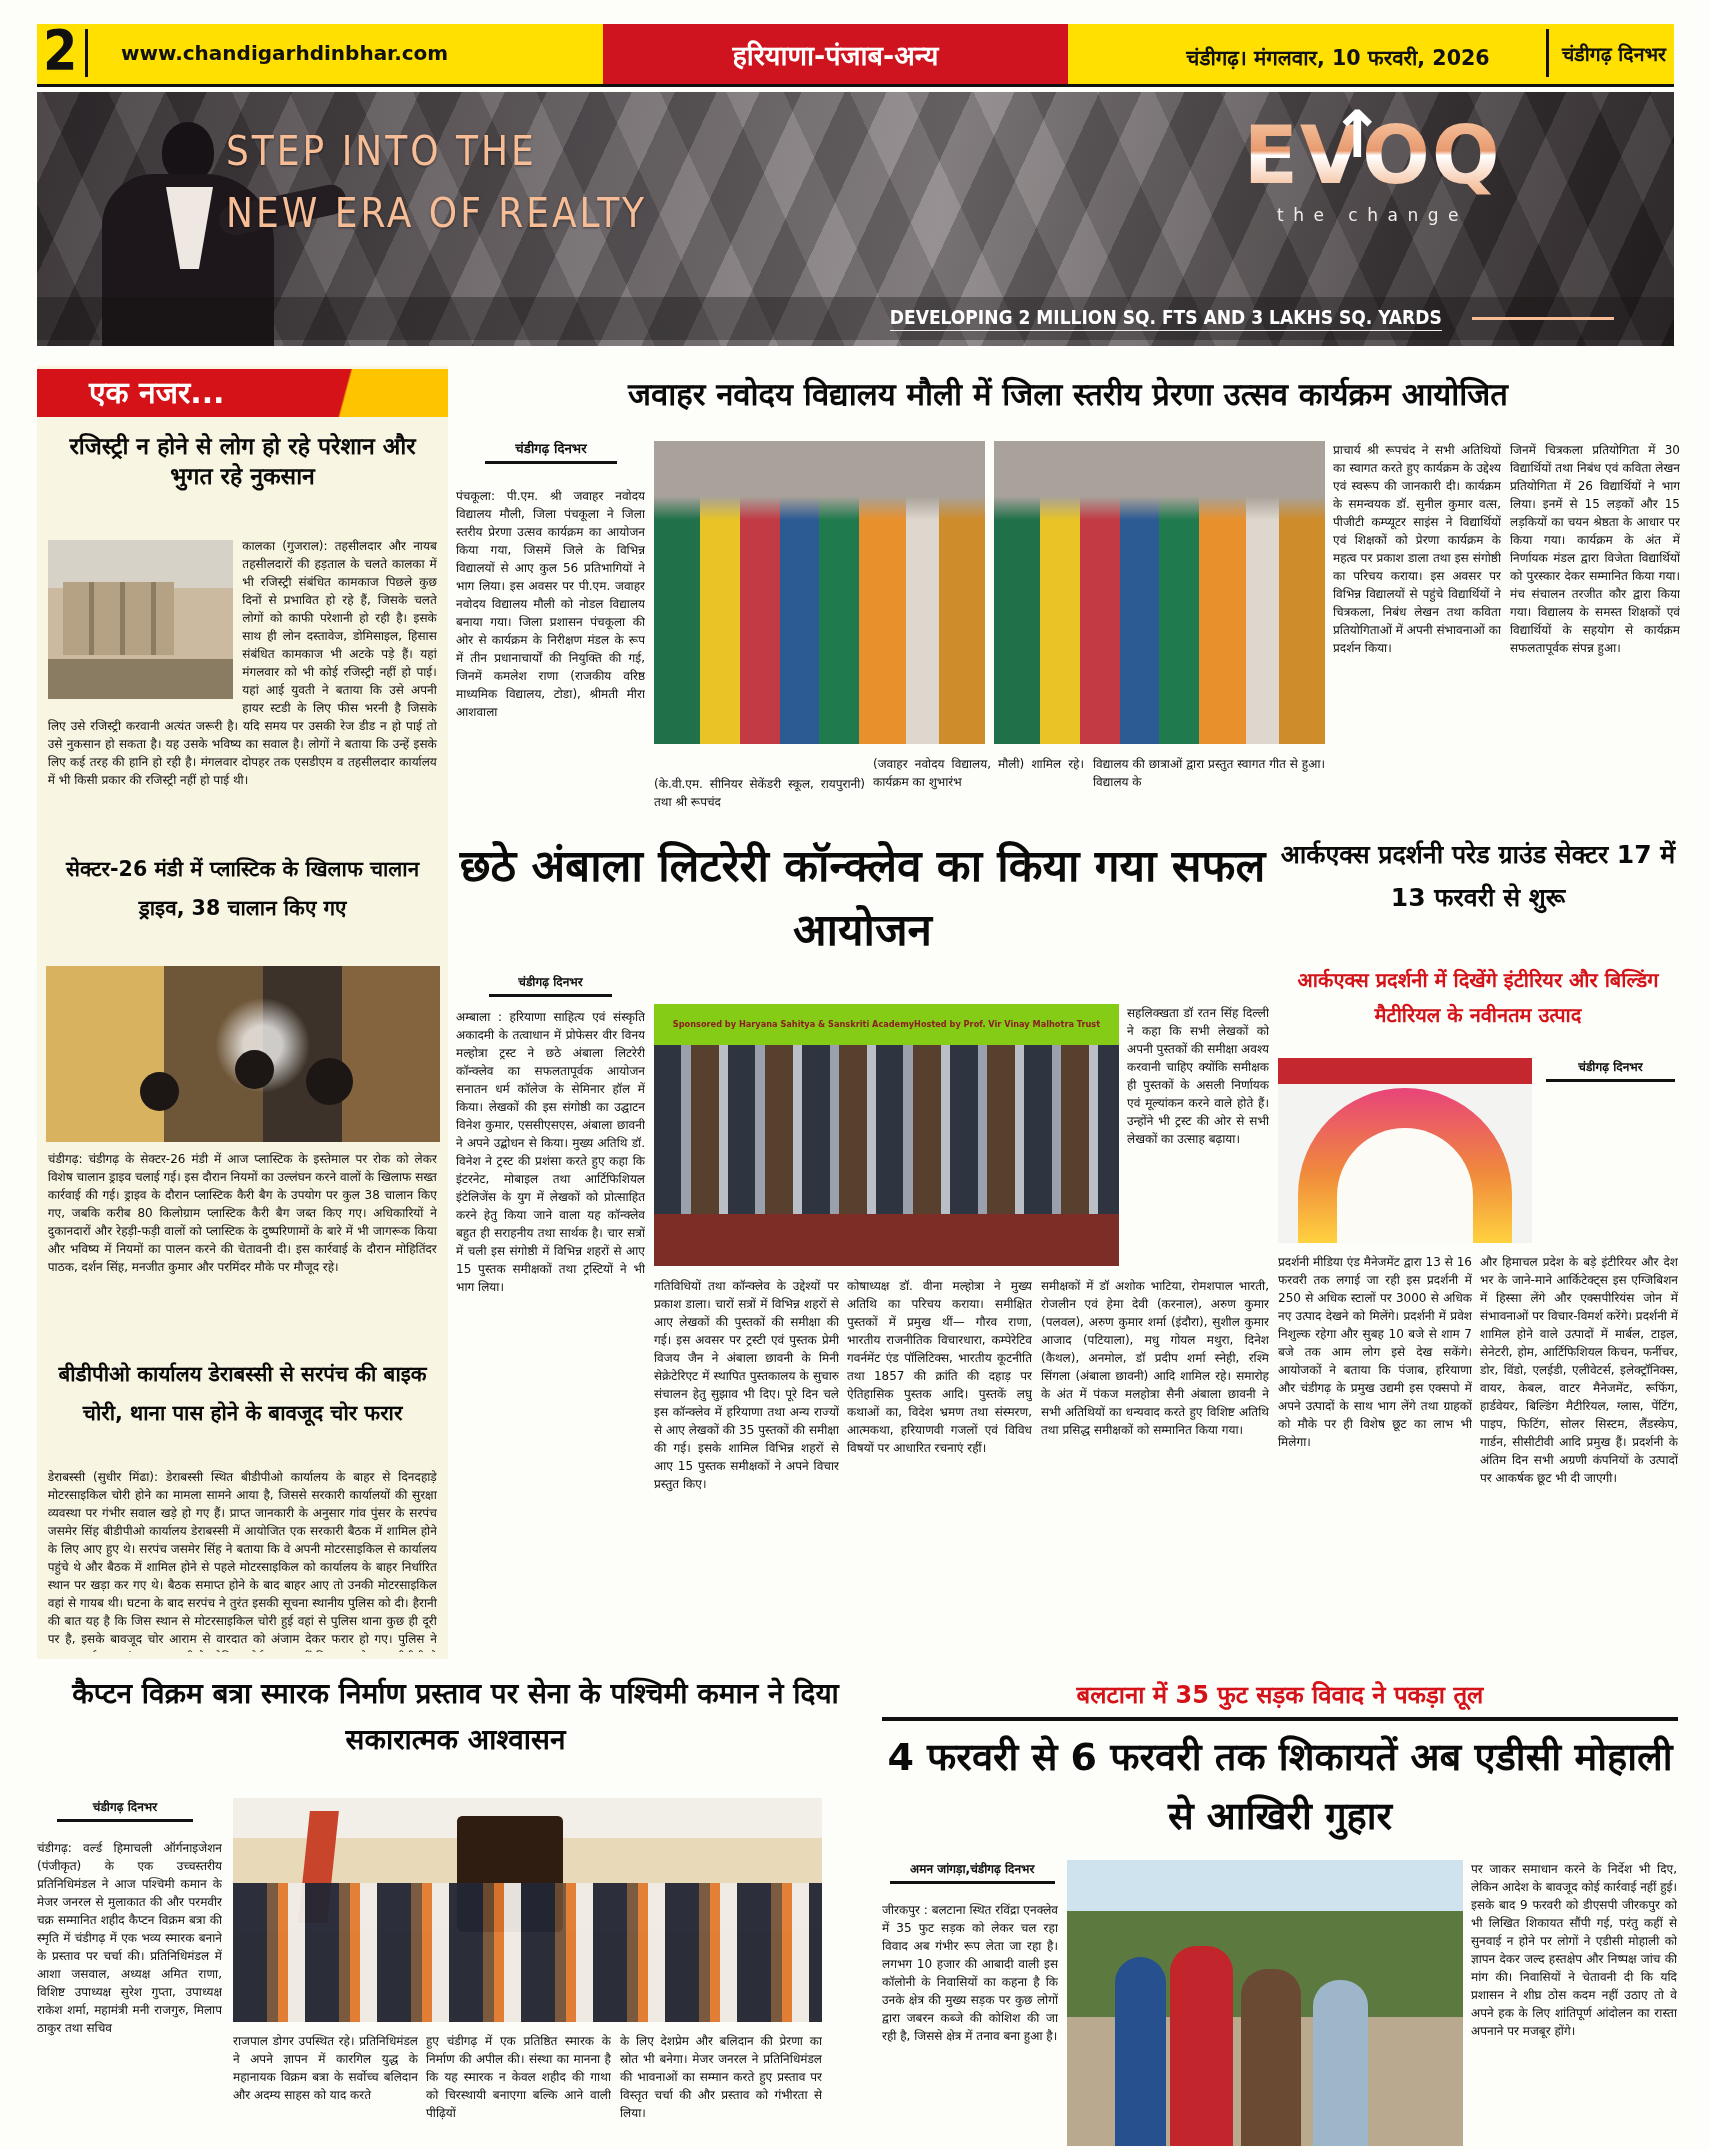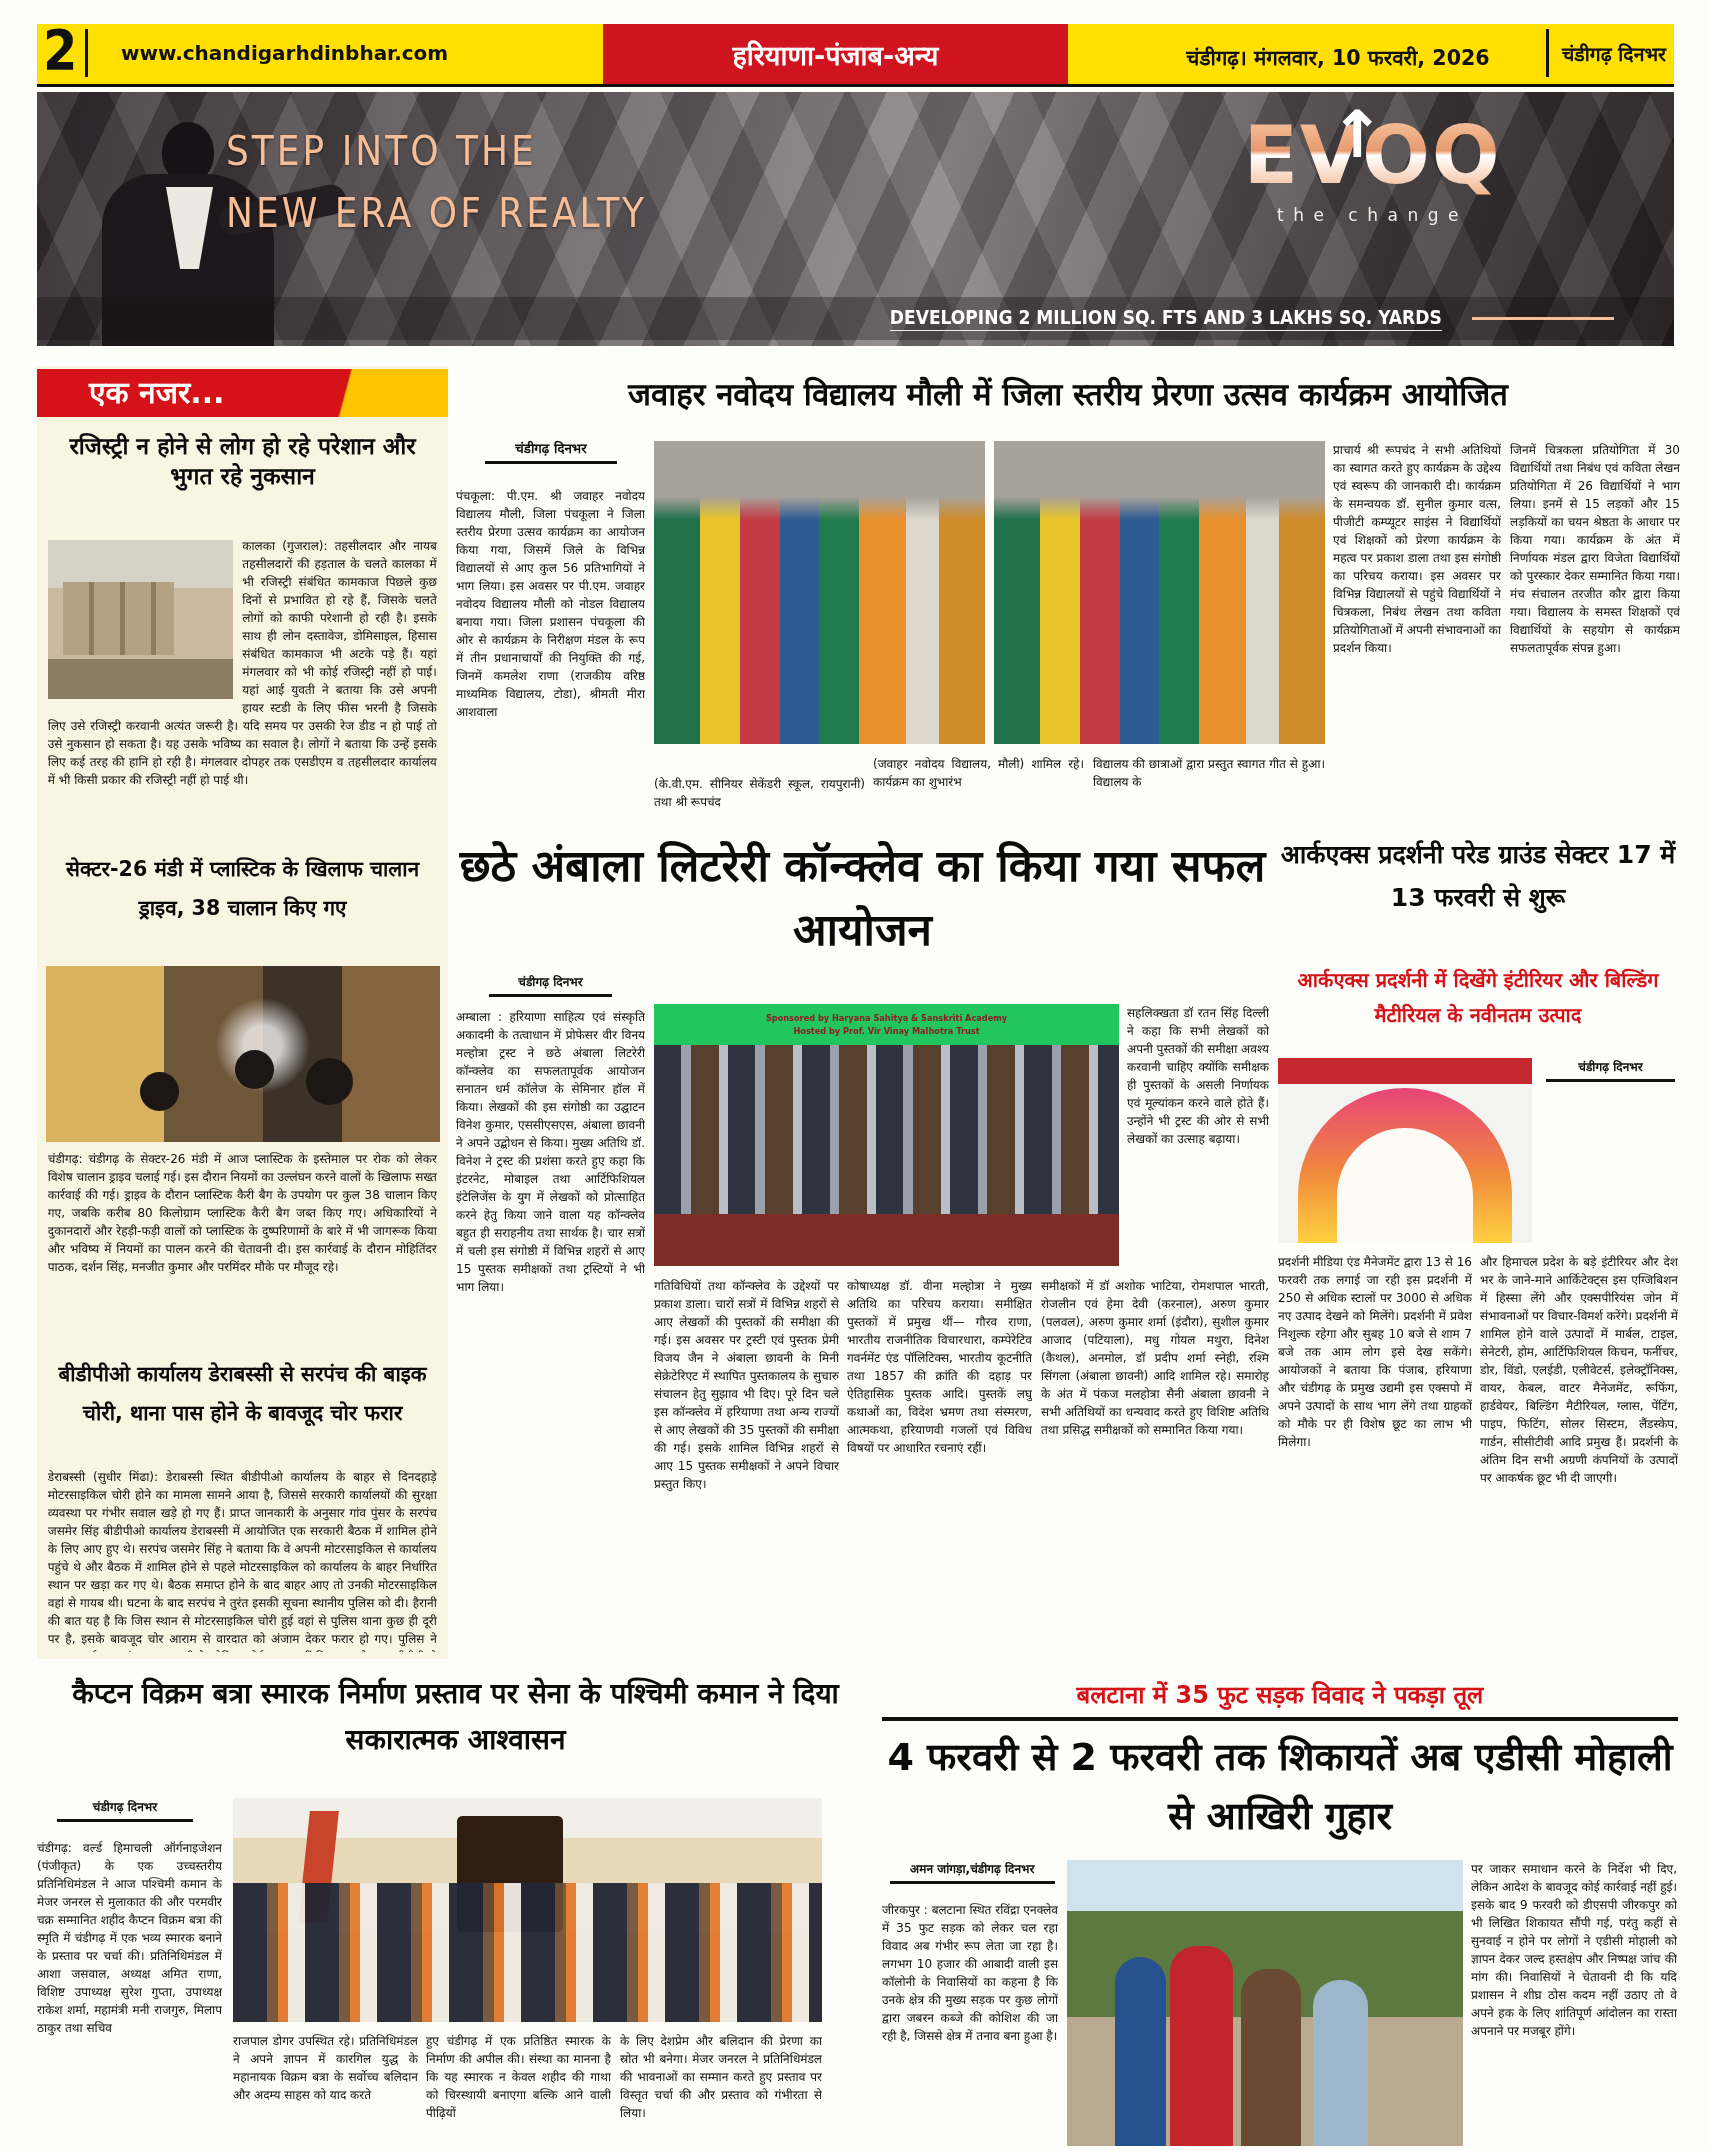--- a/index.html
+++ b/index.html
@@ -57,22 +57,22 @@
           color:#fff;font-size:30px;font-weight:bold;line-height:48px;padding-left:52px;box-sizing:border-box;}
   .kicker{color:#d41217;font-weight:bold;text-align:center;}
   .rule{background:#111;}
   
   .ph-kids{background:
      linear-gradient(90deg,#20704a 0 14%,#e8c427 14% 26%,#c23a44 26% 38%,#2c5a92 38% 50%,#1f7a4d 50% 62%,#e8912c 62% 76%,#ddd7ce 76% 86%,#cf8c2a 86% 100%),
      linear-gradient(180deg,#b8b2a8 0 22%,rgba(184,178,168,0) 40%);}
   .ph-kids::before{content:"";position:absolute;left:0;top:0;right:0;height:26%;
      background:linear-gradient(180deg,#a8a29a 0 70%,rgba(168,162,154,0));}
   .ph-conclave{background:#c9cbd0;}
-  .ph-conclave .bannerTop{position:absolute;left:0;top:0;right:0;height:41px;background:#22c55e;
-      display:flex;flex-direction:column;align-items:center;justify-content:center;color:#8a2020;
+  .ph-conclave .bannerTop{position:absolute;left:0;top:0;right:0;height:41px;background:#84cc16;
+      display:flex;flex-direction:row;align-items:center;justify-content:center;color:#8a2020;
       font-size:8.2px;font-weight:bold;line-height:1.5;}
   .ph-conclave .people{position:absolute;left:0;right:0;top:41px;bottom:52px;
       background:repeating-linear-gradient(90deg,#2e3440 0 27.5px,#9aa0ac 27.5px 37px,#57402e 37px 65px,#b9bec7 65px 74px);}
   .ph-conclave .table{position:absolute;left:0;right:0;bottom:0;height:52px;background:#7b2d26;}
   .ph-expo{background:linear-gradient(180deg,#ffffff 0 8%,#f3f3f1 8% 100%);}
   .ph-expo .gate{position:absolute;left:8%;right:8%;top:16%;bottom:0;border-radius:129px 129px 0 0;
       background:linear-gradient(180deg,#e8447a,#f08a3c 55%,#ffd23f);}
   .ph-expo .gate::before{content:"";position:absolute;left:18%;right:18%;top:26%;bottom:0;
       border-radius:95px 95px 0 0;background:#fdfbf6;}
   .ph-expo .top{position:absolute;left:0;right:0;top:0;height:14%;background:#c4272e;}
@@ -206,21 +206,21 @@
       <div class="people"></div>
     </div>
     <div class="abs bc" style="left:196px;top:361px;width:185px;height:114px;">राजपाल डोगर उपस्थित रहे। प्रतिनिधिमंडल ने अपने ज्ञापन में कारगिल युद्ध के महानायक विक्रम बत्रा के सर्वोच्च बलिदान और अदम्य साहस को याद करते</div>
     <div class="abs bc" style="left:389px;top:361px;width:185px;height:114px;">हुए चंडीगढ़ में एक प्रतिष्ठित स्मारक के निर्माण की अपील की। संस्था का मानना है कि यह स्मारक न केवल शहीद की गाथा को चिरस्थायी बनाएगा बल्कि आने वाली पीढ़ियों</div>
     <div class="abs bc" style="left:583px;top:361px;width:202px;height:114px;">के लिए देशप्रेम और बलिदान की प्रेरणा का स्रोत भी बनेगा। मेजर जनरल ने प्रतिनिधिमंडल की भावनाओं का सम्मान करते हुए प्रस्ताव पर विस्तृत चर्चा की और प्रस्ताव को गंभीरता से लिया।</div>
   </div>
 
   <div class="abs" style="left:882px;top:1671px;width:796px;height:477px;">
     <div class="kicker" style="font-size:24px;margin-top:6px;">बलटाना में 35 फुट सड़क विवाद ने पकड़ा तूल</div>
     <div class="rule" style="position:absolute;left:0;top:46px;width:796px;height:4.3px;"></div>
-    <div class="hl abs" style="left:0;top:57px;width:796px;font-size:38px;line-height:1.55;">4 फरवरी से 2 फरवरी तक शिकायतें अब एडीसी मोहाली से आखिरी गुहार</div>
+    <div class="hl abs" style="left:0;top:57px;width:796px;font-size:38px;line-height:1.55;">4 फरवरी से 6 फरवरी तक शिकायतें अब एडीसी मोहाली से आखिरी गुहार</div>
     <div class="abs bl" style="left:4.3px;top:189px;width:172px;font-size:12px;">अमन जांगड़ा,चंडीगढ़ दिनभर</div>
     <div class="abs bc" style="left:0;top:230px;width:176px;height:245px;">जीरकपुर : बलटाना स्थित रविंद्रा एनक्लेव में 35 फुट सड़क को लेकर चल रहा विवाद अब गंभीर रूप लेता जा रहा है। लगभग 10 हजार की आबादी वाली इस कॉलोनी के निवासियों का कहना है कि उनके क्षेत्र की मुख्य सड़क पर कुछ लोगों द्वारा जबरन कब्जे की कोशिश की जा रही है, जिससे क्षेत्र में तनाव बना हुआ है।</div>
     <div class="abs ph ph-street" style="left:185px;top:189px;width:396px;height:286px;">
       <span class="p3"></span>
       <span class="p1"></span>
       <span class="p2"></span>
       <span class="p4"></span>
     </div>
     <div class="abs bc" style="left:589px;top:189px;width:206px;height:286px;">पर जाकर समाधान करने के निर्देश भी दिए, लेकिन आदेश के बावजूद कोई कार्रवाई नहीं हुई। इसके बाद 9 फरवरी को डीएसपी जीरकपुर को भी लिखित शिकायत सौंपी गई, परंतु कहीं से सुनवाई न होने पर लोगों ने एडीसी मोहाली को ज्ञापन देकर जल्द हस्तक्षेप और निष्पक्ष जांच की मांग की। निवासियों ने चेतावनी दी कि यदि प्रशासन ने शीघ्र ठोस कदम नहीं उठाए तो वे अपने हक के लिए शांतिपूर्ण आंदोलन का रास्ता अपनाने पर मजबूर होंगे।</div>
   </div>

